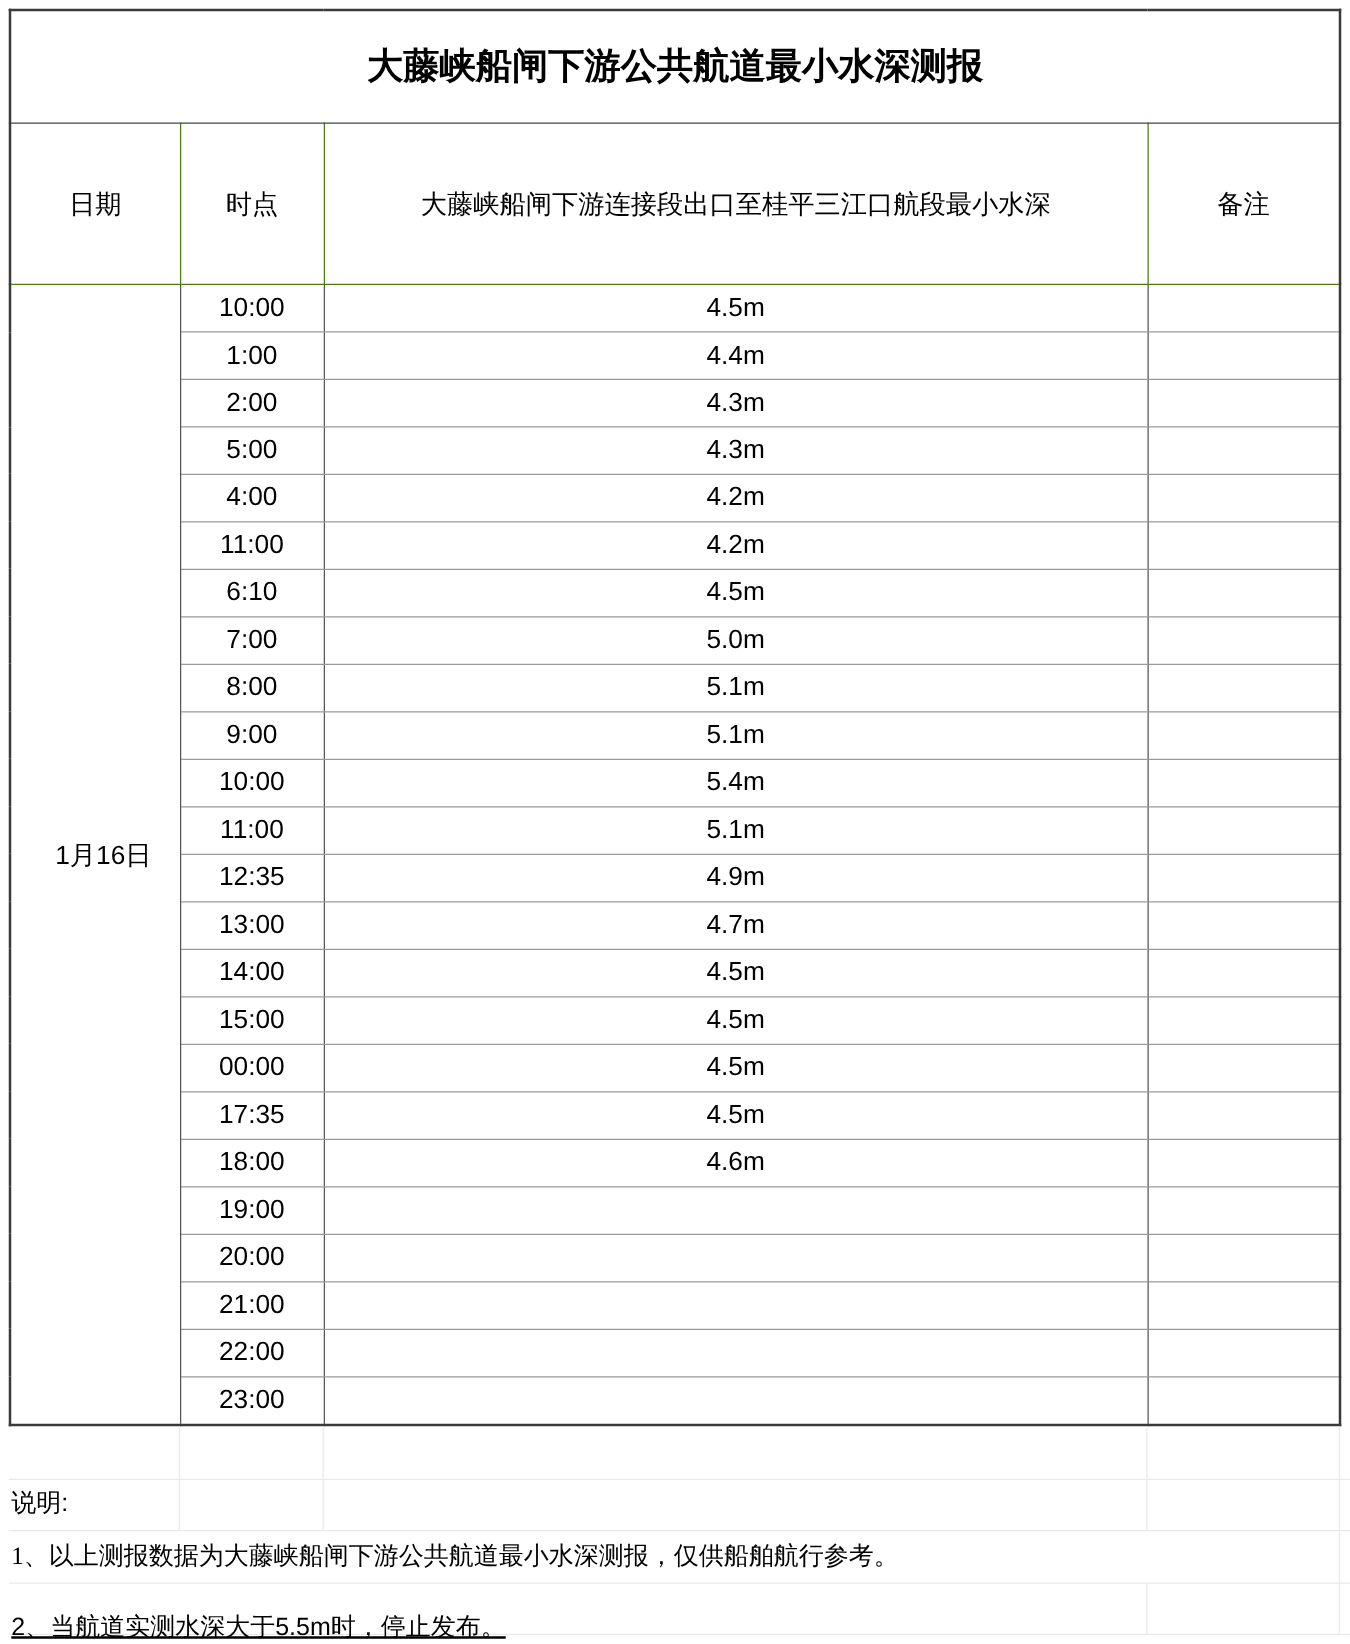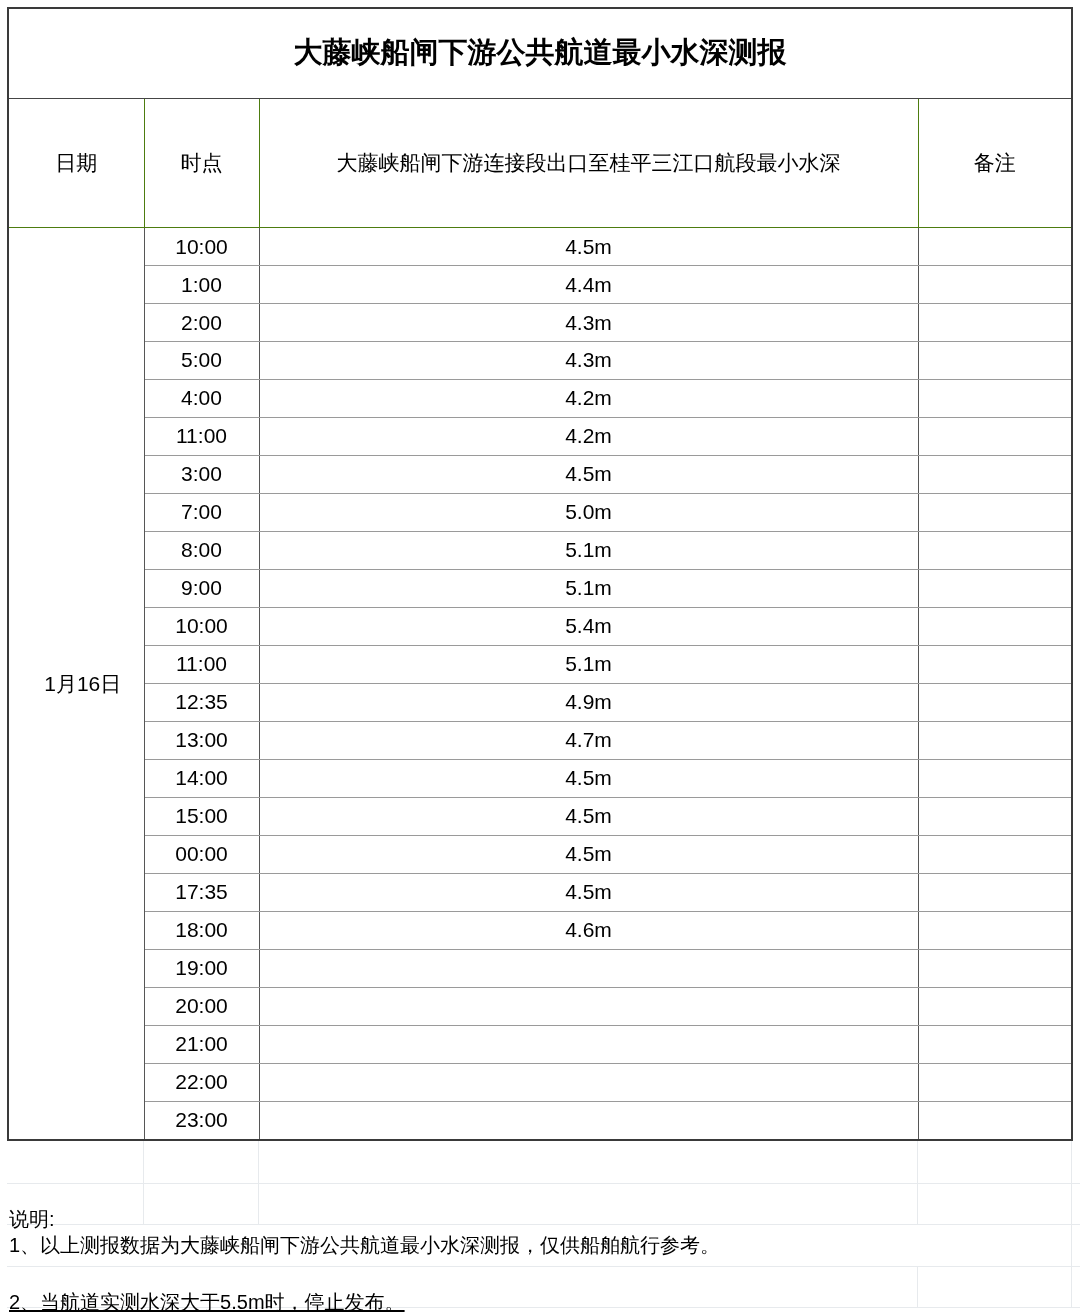--- a/index.html
+++ b/index.html
@@ -82,22 +82,22 @@
     position: absolute;
     width: 1px;
     background: #e7eaed;
   }
   .note-text {
     position: absolute;
     left: 9px;
     font-size: 20px;
     white-space: nowrap;
   }
-  .notes-label { top: 58px; height: 41px; line-height: 41px; }
-  .note-1 { top: 83px; height: 42px; line-height: 42px; }
+  .notes-label { top: 42px; height: 41px; line-height: 41px; }
+  .note-1 { top: 83px; height: 42px; line-height: 42px; font-family: Liberation Serif, serif; }
   .note-2 { top: 141px; height: 41px; line-height: 41px; text-decoration: underline; }
 </style>
 </head>
 <body>
 
 <div class="sheet">
 
   <table class="report">
     <colgroup>
       <col style="width:136px">
@@ -142,21 +142,21 @@
           <td>4:00</td>
           <td>4.2m</td>
           <td></td>
         </tr>
         <tr>
           <td>11:00</td>
           <td>4.2m</td>
           <td></td>
         </tr>
         <tr>
-          <td>3:00</td>
+          <td>6:10</td>
           <td>4.5m</td>
           <td></td>
         </tr>
         <tr>
           <td>7:00</td>
           <td>5.0m</td>
           <td></td>
         </tr>
         <tr>
           <td>8:00</td>

